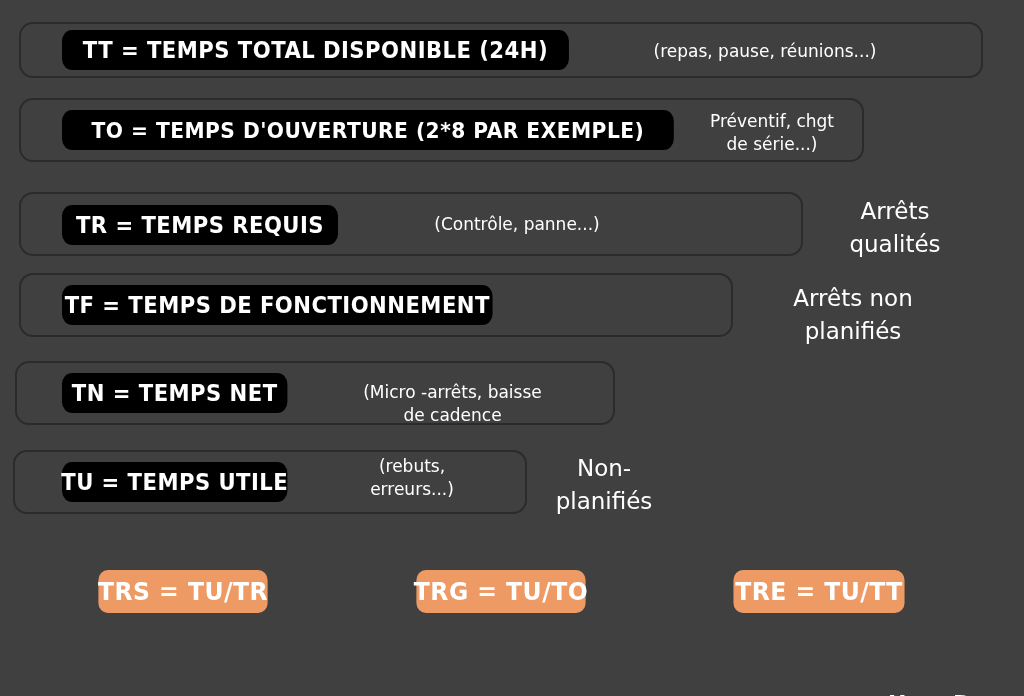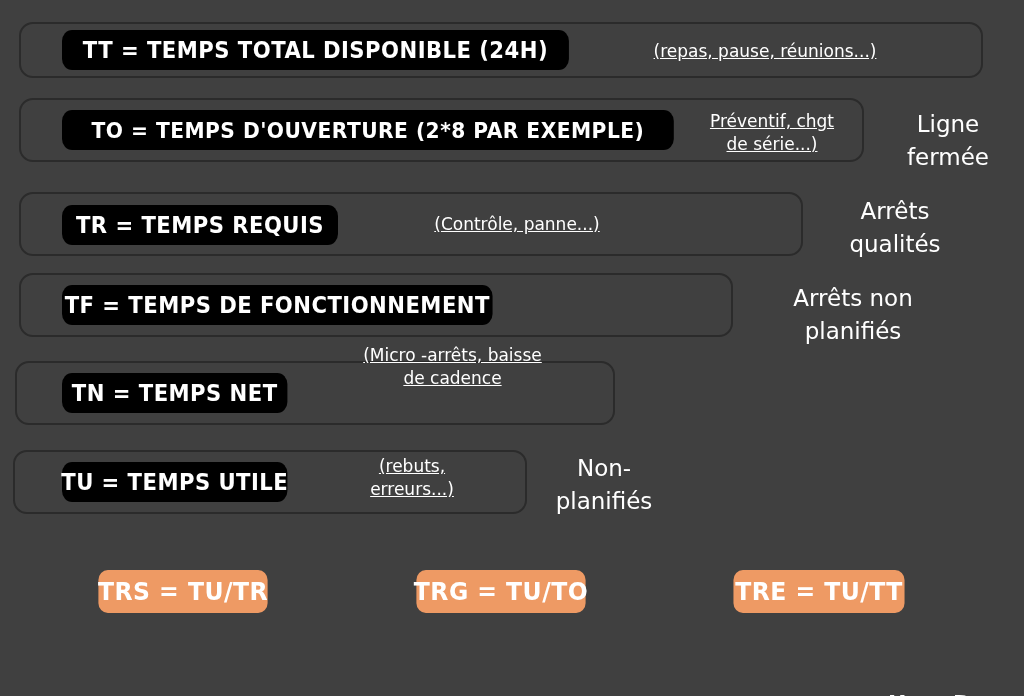--- a/index.html
+++ b/index.html
@@ -50,21 +50,20 @@
 
   
   .note {
     position: absolute;
     color: #ffffff;
     font-family: "DejaVu Sans", sans-serif;
     font-size: 17px;
     line-height: 1.38;
     text-align: center;
     white-space: pre-line;
-    text-decoration: underline;
   }
 
   
   .loss {
     position: absolute;
     color: #ffffff;
     font-family: "DejaVu Sans", sans-serif;
     font-size: 23px;
     line-height: 1.42;
     text-align: center;
@@ -107,37 +106,35 @@
 <div id="canvas">
 
   <div class="timebar" style="left:19px; top:22px; width:964px; height:56px;"></div>
   <div class="pill" style="left:62px; top:30px; width:551px; height:40px; font-size:23px;">TT = TEMPS TOTAL DISPONIBLE (24H)</div>
   <div class="note" style="left:618px; top:40px; width:294px;">(repas, pause, réunions...)</div>
 
   <div class="timebar" style="left:19px; top:98px; width:845px; height:64px;"></div>
   <div class="pill" style="left:62px; top:110px; width:665px; height:40px; font-size:22px;">TO = TEMPS D'OUVERTURE (2*8 PAR EXEMPLE)</div>
   <div class="note" style="left:688px; top:110px; width:168px;">Préventif, chgt
 de série...)</div>
-  <div class="loss" style="left:880px; top:108px; width:136px;">Ligne
-fermée</div>
 
   <div class="timebar" style="left:19px; top:192px; width:784px; height:64px;"></div>
   <div class="pill" style="left:62px; top:205px; width:300px; height:40px; font-size:23px;">TR = TEMPS REQUIS</div>
   <div class="note" style="left:372px; top:213px; width:290px;">(Contrôle, panne...)</div>
   <div class="loss" style="left:812px; top:195px; width:166px;">Arrêts
 qualités</div>
 
   <div class="timebar" style="left:19px; top:273px; width:714px; height:64px;"></div>
   <div class="pill" style="left:62px; top:285px; width:468px; height:40px; font-size:23px;">TF = TEMPS DE FONCTIONNEMENT</div>
   <div class="loss" style="left:745px; top:282px; width:216px;">Arrêts non
 planifiés</div>
 
   <div class="timebar" style="left:15px; top:361px; width:600px; height:64px;"></div>
   <div class="pill" style="left:62px; top:373px; width:245px; height:40px; font-size:23px;">TN = TEMPS NET</div>
-  <div class="note" style="left:330px; top:344px; width:245px;">(Micro -arrêts, baisse
+  <div class="note" style="left:330px; top:381px; width:245px;">(Micro -arrêts, baisse
 de cadence</div>
 
   <div class="timebar" style="left:13px; top:450px; width:514px; height:64px;"></div>
   <div class="pill" style="left:62px; top:462px; width:245px; height:40px; font-size:23px;">TU = TEMPS UTILE</div>
   <div class="note" style="left:332px; top:455px; width:160px;">(rebuts,
 erreurs...)</div>
   <div class="loss" style="left:540px; top:452px; width:128px;">Non-
 planifiés</div>
 
   <div class="kpi" style="left:93px; top:570px; width:180px; height:43px;">TRS = TU/TR</div>

